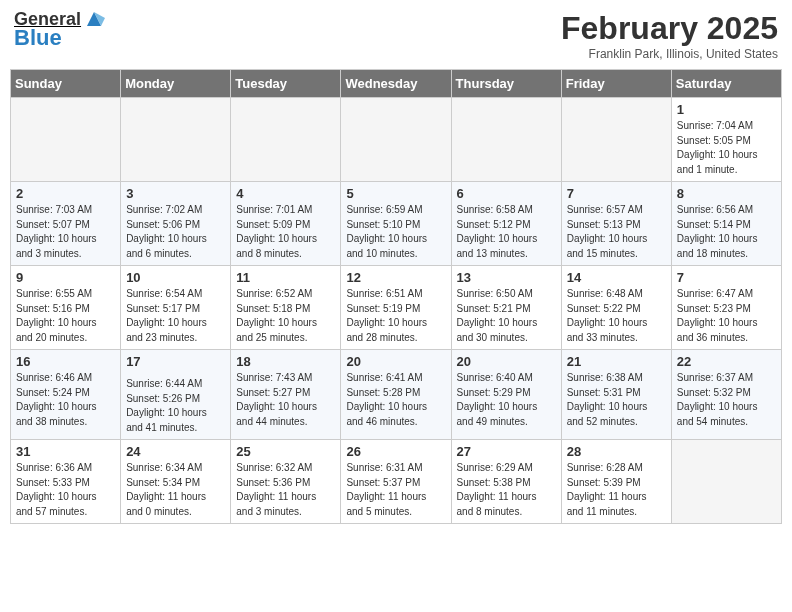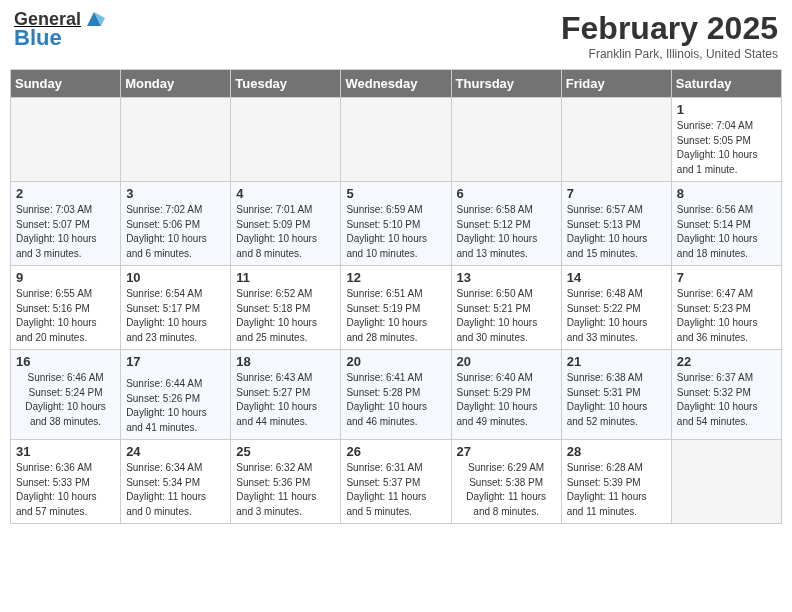--- a/index.html
+++ b/index.html
@@ -219,33 +219,33 @@
         <td>
           <div class="day-number">7</div>
           <div class="day-info" style="white-space: pre-line;">Sunrise: 6:47 AM
 Sunset: 5:23 PM
 Daylight: 10 hours and 36 minutes.</div>
         </td>
       </tr>
       <tr>
         <td>
           <div class="day-number">16</div>
-          <div class="day-info" style="white-space: pre-line; text-align: center;">Sunrise: 6:46 AM
+          <div class="day-info" style="white-space: pre-line;">Sunrise: 6:46 AM
 Sunset: 5:24 PM
 Daylight: 10 hours and 38 minutes.</div>
         </td>
         <td>
           <div class="day-number">17</div>
           <div class="day-info" style="white-space: pre-line; margin-top: 8px;">Sunrise: 6:44 AM
 Sunset: 5:26 PM
 Daylight: 10 hours and 41 minutes.</div>
         </td>
         <td>
           <div class="day-number">18</div>
-          <div class="day-info" style="white-space: pre-line;">Sunrise: 6:43 AM
+          <div class="day-info" style="white-space: pre-line;">Sunrise: 7:43 AM
 Sunset: 5:27 PM
 Daylight: 10 hours and 44 minutes.</div>
         </td>
         <td>
           <div class="day-number">20</div>
           <div class="day-info" style="white-space: pre-line;">Sunrise: 6:41 AM
 Sunset: 5:28 PM
 Daylight: 10 hours and 46 minutes.</div>
         </td>
         <td>
@@ -287,21 +287,21 @@
 Daylight: 11 hours and 3 minutes.</div>
         </td>
         <td>
           <div class="day-number">26</div>
           <div class="day-info" style="white-space: pre-line;">Sunrise: 6:31 AM
 Sunset: 5:37 PM
 Daylight: 11 hours and 5 minutes.</div>
         </td>
         <td>
           <div class="day-number">27</div>
-          <div class="day-info" style="white-space: pre-line; text-align: center;">Sunrise: 6:29 AM
+          <div class="day-info" style="white-space: pre-line;">Sunrise: 6:29 AM
 Sunset: 5:38 PM
 Daylight: 11 hours and 8 minutes.</div>
         </td>
         <td>
           <div class="day-number">28</div>
           <div class="day-info" style="white-space: pre-line;">Sunrise: 6:28 AM
 Sunset: 5:39 PM
 Daylight: 11 hours and 11 minutes.</div>
         </td>
         <td class="empty-cell"></td>

